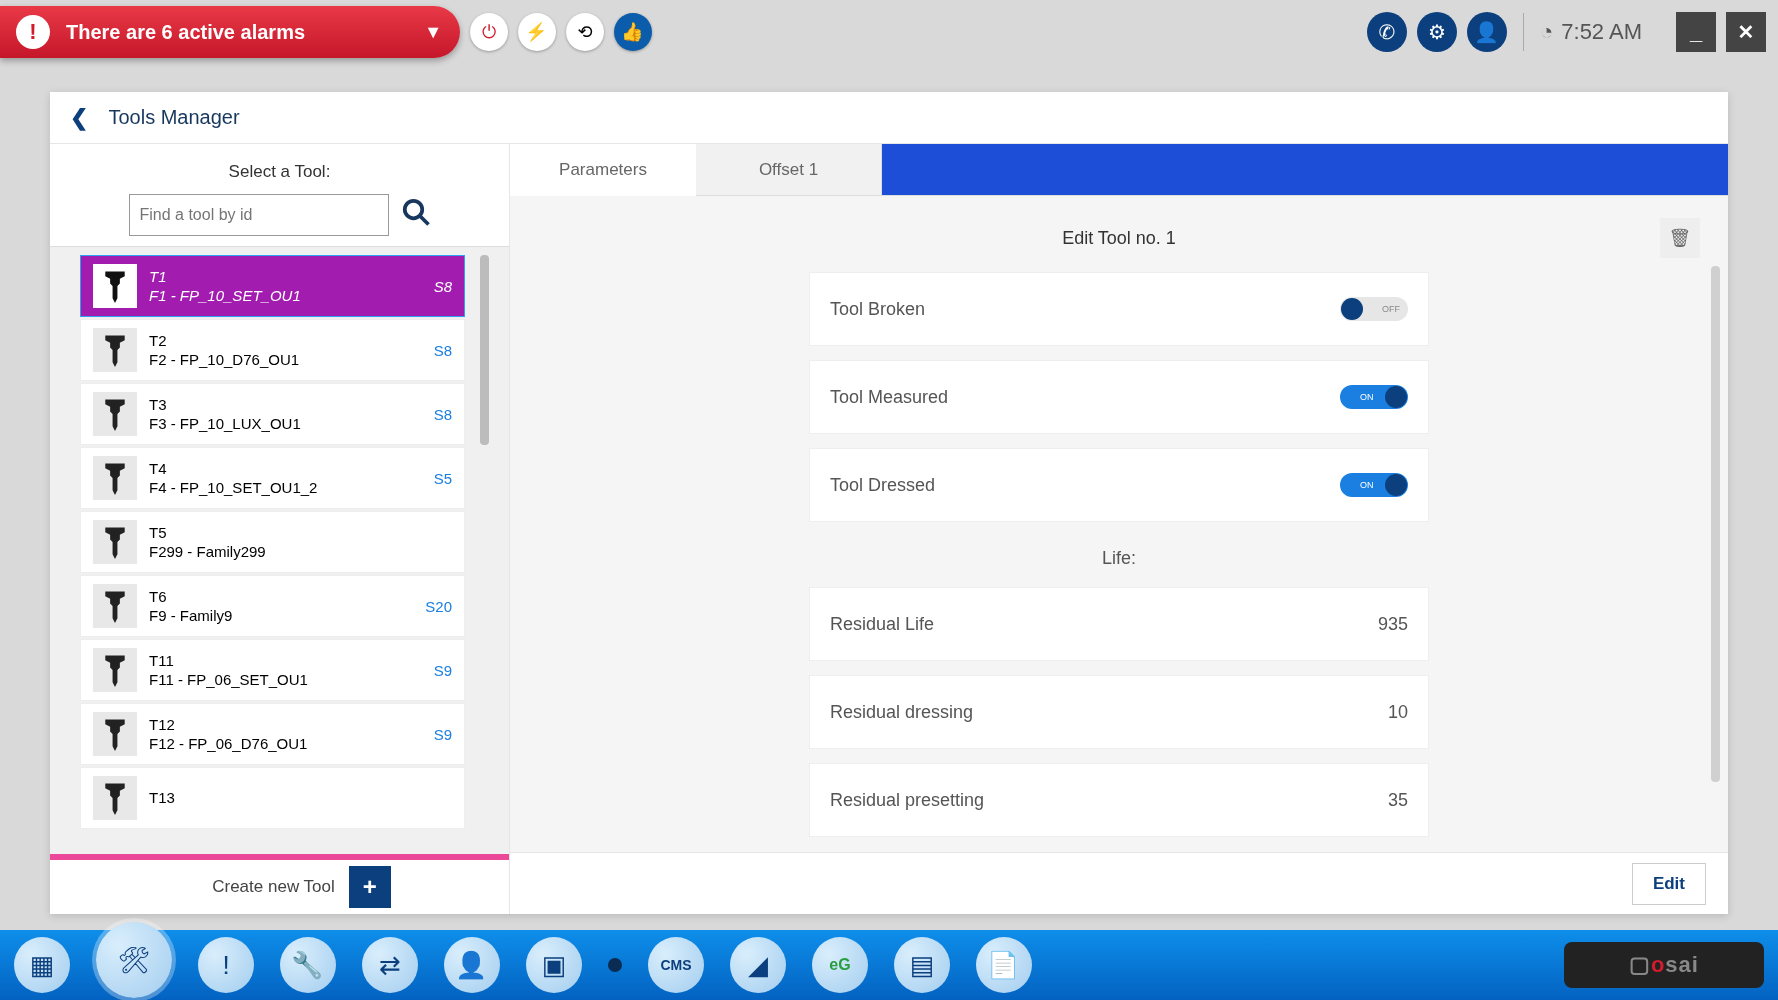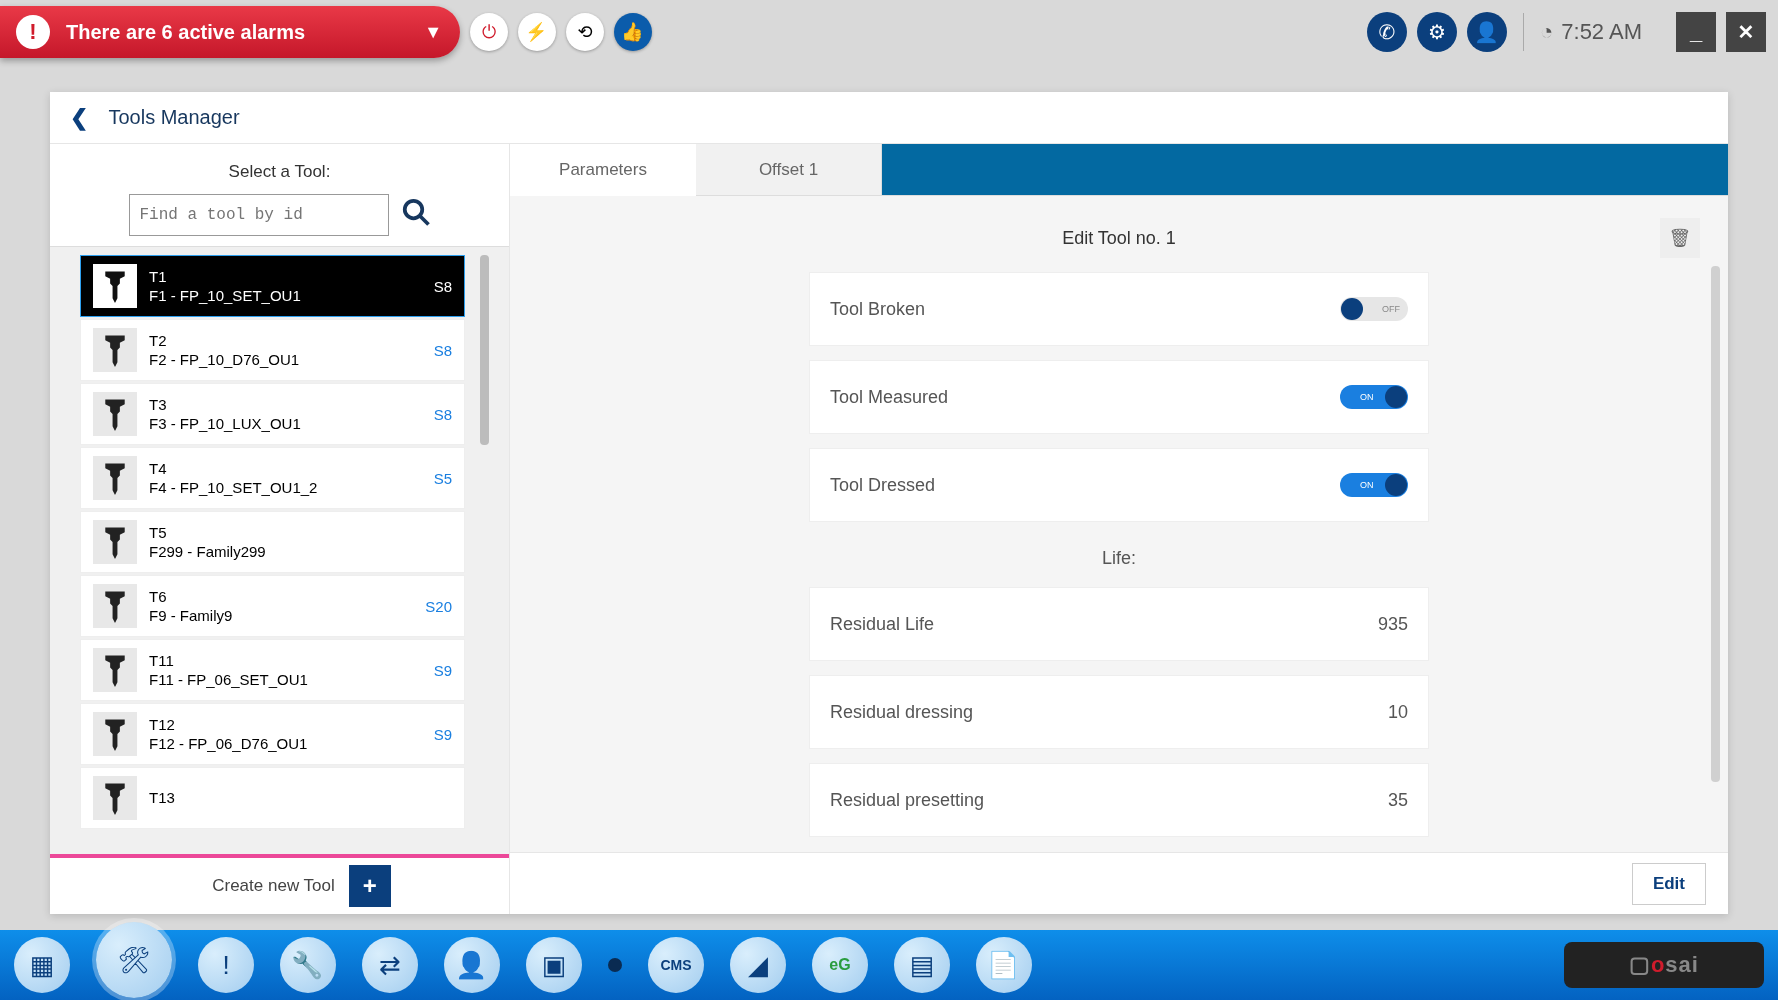--- a/index.html
+++ b/index.html
@@ -24,39 +24,39 @@
 .card { position: absolute; top: 92px; left: 50px; right: 50px; bottom: 86px; background: #fff; box-shadow: 0 2px 8px rgba(0,0,0,.15); display: flex; flex-direction: column; }
 .header { height: 52px; border-bottom: 1px solid #e6e6e6; display: flex; align-items: center; padding: 0 20px; gap: 20px; }
 .back-chev { color: #0b3f7d; font-size: 22px; font-weight: bold; cursor: pointer; }
 .page-title { color: #17375e; font-size: 20px; }
 .body { flex: 1; display: flex; overflow: hidden; }
 
 
 .left { width: 460px; border-right: 1px solid #e6e6e6; display: flex; flex-direction: column; }
 .left-top { padding: 18px 14px 10px; text-align: center; color: #333; font-size: 17px; }
 .searchrow { display: flex; justify-content: center; align-items: center; gap: 12px; margin-top: 12px; }
-.searchrow input { width: 260px; height: 42px; border: 1px solid #999; padding: 0 10px; font-size: 16px; font-family: Liberation Mono, monospace; }
+.searchrow input { width: 260px; height: 42px; border: 1px solid #999; padding: 0 10px; font-size: 16px; }
 .mag { font-size: 30px; color: #17375e; font-weight: bold; cursor: pointer; }
 .listwrap { flex: 1; position: relative; background: #f0f0f0; border-top: 1px solid #ddd; padding: 8px; overflow: hidden;}
 .toollist { position: absolute; top:8px; left:30px; right:44px; bottom:8px; overflow: hidden; display:flex; flex-direction:column; gap:2px;}
 .tool-item { background: #fff; height: 62px; display: flex; align-items: center; padding: 0 12px; gap: 12px; cursor: pointer; border:1px solid #eee; position:relative;}
-.tool-item.selected { background: #000000; color: #fff; border-color:#2ea0ef;}
+.tool-item.selected { background: #a21caf; color: #fff; border-color:#2ea0ef;font-style:italic;}
 .tool-item .ico { width: 44px; height: 44px; background: #e8e8e8; display: flex; align-items: center; justify-content: center; font-size: 22px; color: #222; }
 .tool-item.selected .ico { background: #fff; color: #111; }
 .tool-item .txt { flex: 1; line-height: 1.3; font-size: 15px; }
 .tool-item .slot { color: #1a7fe0; font-size: 15px; }
 .tool-item.selected .slot { color: #fff; }
 .list-scrollbar { position: absolute; right: 20px; top: 8px; width: 9px; height: 190px; background: #bcbcbc; border-radius: 4px; }
-.left-bottom { height: 60px; border-top: 4px solid #ec4899; display: flex; align-items: center; justify-content: center; gap: 14px; padding-left: 44px; }
+.left-bottom { height: 60px; border-top: 6px solid #ec4899; display: flex; align-items: center; justify-content: center; gap: 14px; padding-left: 44px; }
 .create-txt { color: #444; font-size: 17px; }
 .plus-btn { width: 42px; height: 42px; background: #0b3f7d; color: #fff; display: flex; align-items: center; justify-content: center; font-size: 24px; font-weight: bold; cursor: pointer; }
 
 
 .right { flex: 1; display: flex; flex-direction: column; background: #f5f5f5; position: relative; }
-.tabs { height: 52px; display: flex; background: #0369a1; }
+.tabs { height: 52px; display: flex; background: #1d4ed8; }
 .tab { width: 186px; height: 100%; display: flex; align-items: center; justify-content: center; color: #666; font-size: 17px; cursor: pointer; background: #fff; }
 .tab.inactive { background: #f1f1f1; border-right: 1px solid #ddd; border-bottom: 1px solid #ddd; }
 .tabs-rest { flex: 1; border-bottom: 1px solid #ddd; }
 .content { flex: 1; padding: 22px 28px 0; position: relative; overflow: hidden; }
 .edit-head { display:flex; align-items:center; margin-bottom:14px;}
 .edit-title { flex:1; text-align: center; color: #333; font-size: 18px; font-weight: 500; }
 .trash { width: 40px; height: 40px; background: #eee; color: #666; display: flex; align-items: center; justify-content: center; cursor: pointer; font-size: 18px;}
 .param-list { width: 620px; margin: 0 auto; display: flex; flex-direction: column; gap: 14px; }
 .param-row { background: #fff; height: 74px; display: flex; align-items: center; padding: 0 20px; justify-content: space-between; font-size: 18px; color: #555; border:1px solid #eee;}
 .section-label { text-align:center; color:#555; font-size:18px; margin:12px 0 4px;}

